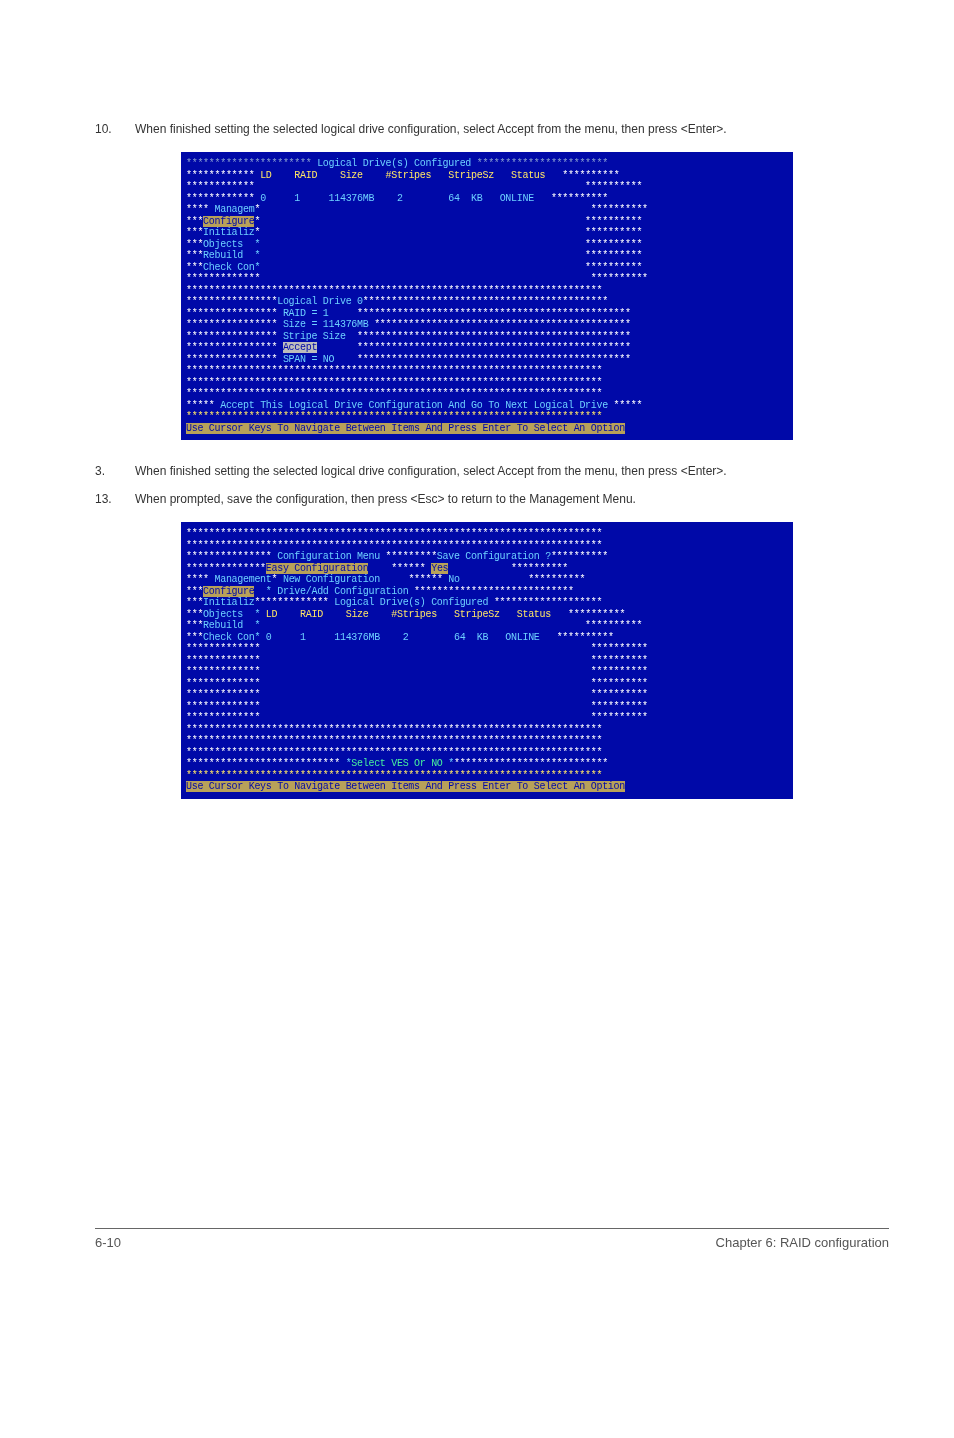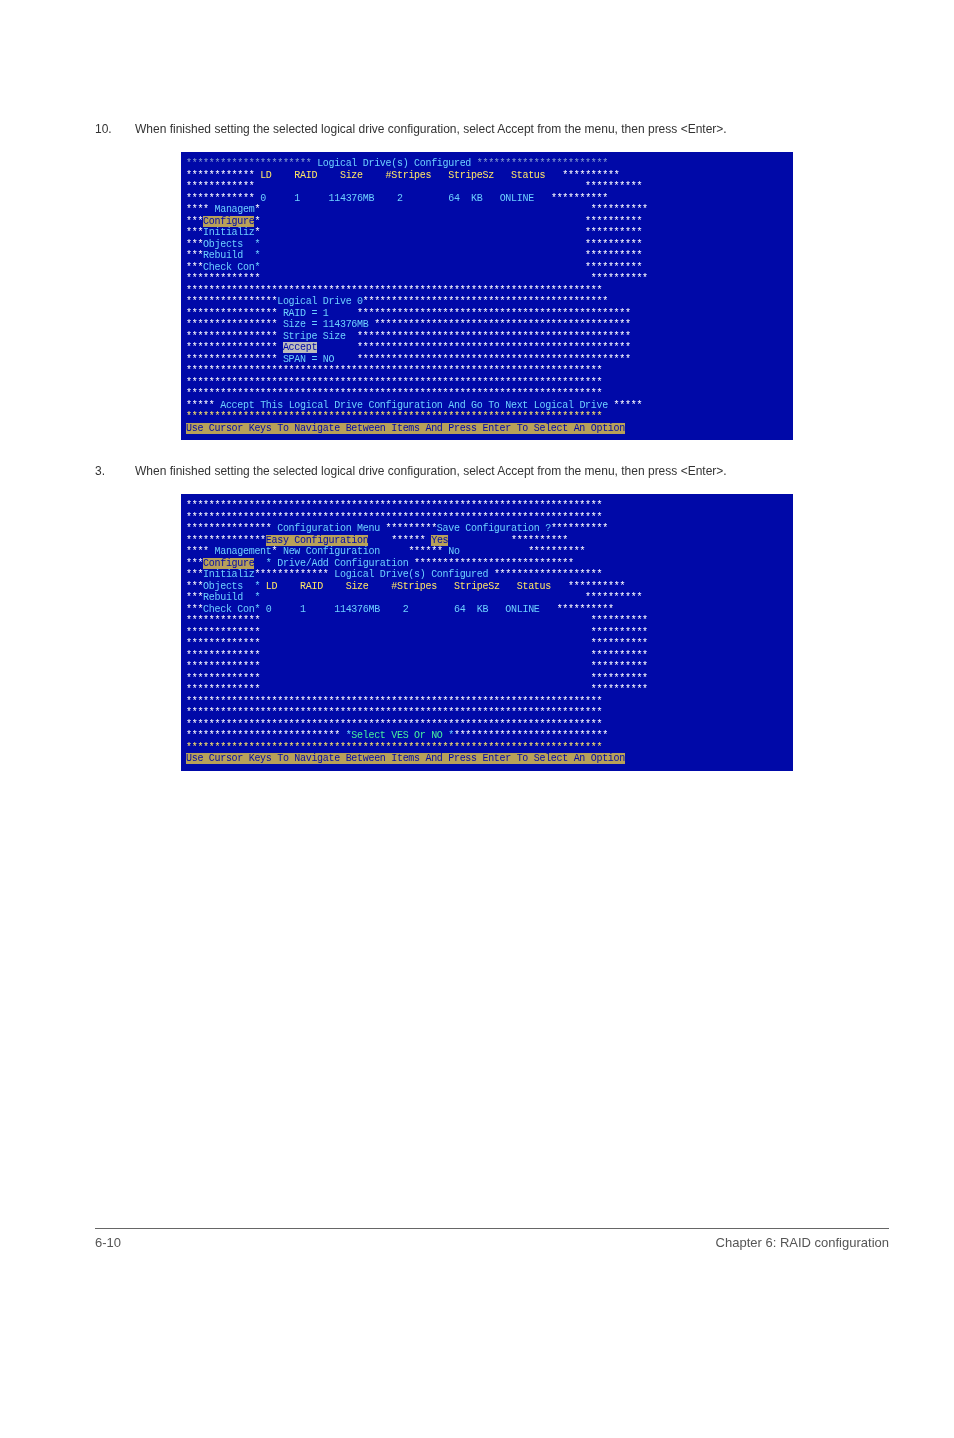--- a/index.html
+++ b/index.html
@@ -96,20 +96,24 @@
 <span class="white">****</span><span class="white">* </span><span class="cyan">Accept This Logical Drive Configuration And Go To Next Logical Drive</span> <span class="white">*</span><span class="white">****</span>
 <span class="yellow">*************************************************************************</span>
 <span class="hi-gold">Use Cursor Keys To Navigate Between Items And Press Enter To Select An Option</span></div>
 
   <div class="step">
     <div class="step-num">3.</div>
     <div class="step-text">When finished setting the selected logical drive configuration, select Accept from the menu, then press &lt;Enter&gt;.</div>
   </div>
 
 
+  <div class="step">
+    <div class="step-num">13.</div>
+    <div class="step-text">When prompted, save the configuration, then press &lt;Esc&gt; to return to the Management Menu.</div>
+  </div>
 
   <div class="terminal"><span class="white">*************************************************************************</span>
 <span class="white">*************************************************************************</span>
 <span class="white">***************</span> <span class="cyan">Configuration Menu</span> <span class="white">*********</span><span class="cyan">Save Configuration ?</span><span class="white">**********</span>
 <span class="white">**************</span><span class="hi-gold">Easy Configuration</span>    <span class="white">******</span> <span class="hi-gold">Yes</span>           <span class="white">**********</span>
 <span class="white">****</span> <span class="cyan">Management</span><span class="white">*</span> <span class="cyan">New Configuration</span>     <span class="white">******</span> <span class="cyan">No</span>            <span class="white">**********</span>
 <span class="white">***</span><span class="hi-gold">Configure</span>  <span class="cyan">*</span> <span class="cyan">Drive/Add Configuration</span> <span class="white">****************************</span>
 <span class="white">***</span><span class="cyan">Initializ</span><span class="white">*************</span> <span class="cyan">Logical Drive(s) Configured</span> <span class="white">*******************</span>
 <span class="white">***</span><span class="cyan">Objects</span>  <span class="cyan">*</span> <span class="yellow">LD</span>    <span class="yellow">RAID</span>    <span class="yellow">Size</span>    <span class="yellow">#Stripes</span>   <span class="yellow">StripeSz</span>   <span class="yellow">Status</span>   <span class="white">**********</span>
 <span class="white">***</span><span class="cyan">Rebuild</span>  <span class="cyan">*</span>                                                         <span class="white">**********</span>

